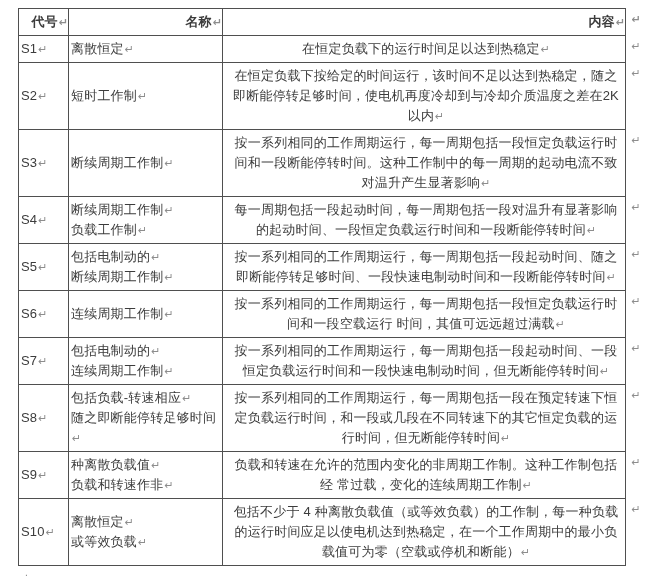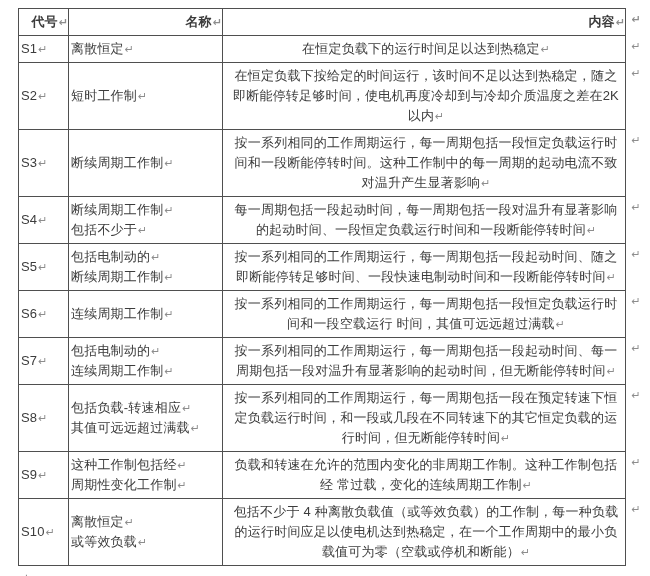--- a/index.html
+++ b/index.html
@@ -95,46 +95,46 @@
           <td class="name"><span>短时工作制</span><span class="mark">↵</span></td>
           <td class="content"><span>在恒定负载下按给定的时间运行，该时间不足以达到热稳定，随之即断能停转足够时间，使电机再度冷却到与冷却介质温度之差在2K 以内</span><span class="mark">↵</span><span class="row-end-mark">↵</span></td>
         </tr>
         <tr>
           <td class="code"><span>S3</span><span class="mark">↵</span></td>
           <td class="name"><span>断续周期工作制</span><span class="mark">↵</span></td>
           <td class="content"><span>按一系列相同的工作周期运行，每一周期包括一段恒定负载运行时间和一段断能停转时间。这种工作制中的每一周期的起动电流不致对温升产生显著影响</span><span class="mark">↵</span><span class="row-end-mark">↵</span></td>
         </tr>
         <tr>
           <td class="code"><span>S4</span><span class="mark">↵</span></td>
-          <td class="name"><span>断续周期工作制</span><span class="mark">↵</span><br><span>包括不少于</span><span class="mark">↵</span></td>
+          <td class="name"><span>断续周期工作制</span><span class="mark">↵</span><br><span>负载工作制</span><span class="mark">↵</span></td>
           <td class="content"><span>每一周期包括一段起动时间，每一周期包括一段对温升有显著影响的起动时间、一段恒定负载运行时间和一段断能停转时间</span><span class="mark">↵</span><span class="row-end-mark">↵</span></td>
         </tr>
         <tr>
           <td class="code"><span>S5</span><span class="mark">↵</span></td>
           <td class="name"><span>包括电制动的</span><span class="mark">↵</span><br><span>断续周期工作制</span><span class="mark">↵</span></td>
           <td class="content"><span>按一系列相同的工作周期运行，每一周期包括一段起动时间、随之即断能停转足够时间、一段快速电制动时间和一段断能停转时间</span><span class="mark">↵</span><span class="row-end-mark">↵</span></td>
         </tr>
         <tr>
           <td class="code"><span>S6</span><span class="mark">↵</span></td>
           <td class="name"><span>连续周期工作制</span><span class="mark">↵</span></td>
           <td class="content"><span>按一系列相同的工作周期运行，每一周期包括一段恒定负载运行时间和一段空载运行 时间，其值可远远超过满载</span><span class="mark">↵</span><span class="row-end-mark">↵</span></td>
         </tr>
         <tr>
           <td class="code"><span>S7</span><span class="mark">↵</span></td>
           <td class="name"><span>包括电制动的</span><span class="mark">↵</span><br><span>连续周期工作制</span><span class="mark">↵</span></td>
-          <td class="content"><span>按一系列相同的工作周期运行，每一周期包括一段起动时间、每一周期包括一段对温升有显著影响的起动时间，但无断能停转时间</span><span class="mark">↵</span><span class="row-end-mark">↵</span></td>
+          <td class="content"><span>按一系列相同的工作周期运行，每一周期包括一段起动时间、一段恒定负载运行时间和一段快速电制动时间，但无断能停转时间</span><span class="mark">↵</span><span class="row-end-mark">↵</span></td>
         </tr>
         <tr>
           <td class="code"><span>S8</span><span class="mark">↵</span></td>
-          <td class="name"><span>包括负载-转速相应</span><span class="mark">↵</span><br><span>其值可远远超过满载</span><span class="mark">↵</span></td>
+          <td class="name"><span>包括负载-转速相应</span><span class="mark">↵</span><br><span>随之即断能停转足够时间</span><span class="mark">↵</span></td>
           <td class="content"><span>按一系列相同的工作周期运行，每一周期包括一段在预定转速下恒定负载运行时间，和一段或几段在不同转速下的其它恒定负载的运行时间，但无断能停转时间</span><span class="mark">↵</span><span class="row-end-mark">↵</span></td>
         </tr>
         <tr>
           <td class="code"><span>S9</span><span class="mark">↵</span></td>
-          <td class="name"><span>这种工作制包括经</span><span class="mark">↵</span><br><span>周期性变化工作制</span><span class="mark">↵</span></td>
+          <td class="name"><span>种离散负载值</span><span class="mark">↵</span><br><span>负载和转速作非</span><span class="mark">↵</span></td>
           <td class="content"><span>负载和转速在允许的范围内变化的非周期工作制。这种工作制包括经 常过载，变化的连续周期工作制</span><span class="mark">↵</span><span class="row-end-mark">↵</span></td>
         </tr>
         <tr>
           <td class="code"><span>S10</span><span class="mark">↵</span></td>
           <td class="name"><span>离散恒定</span><span class="mark">↵</span><br><span>或等效负载</span><span class="mark">↵</span></td>
           <td class="content"><span>包括不少于 4 种离散负载值（或等效负载）的工作制，每一种负载的运行时间应足以使电机达到热稳定，在一个工作周期中的最小负载值可为零（空载或停机和断能）</span><span class="mark">↵</span><span class="row-end-mark">↵</span></td>
         </tr>
       </tbody>
   </table>
   <span class="doc-end-mark">↵</span>

